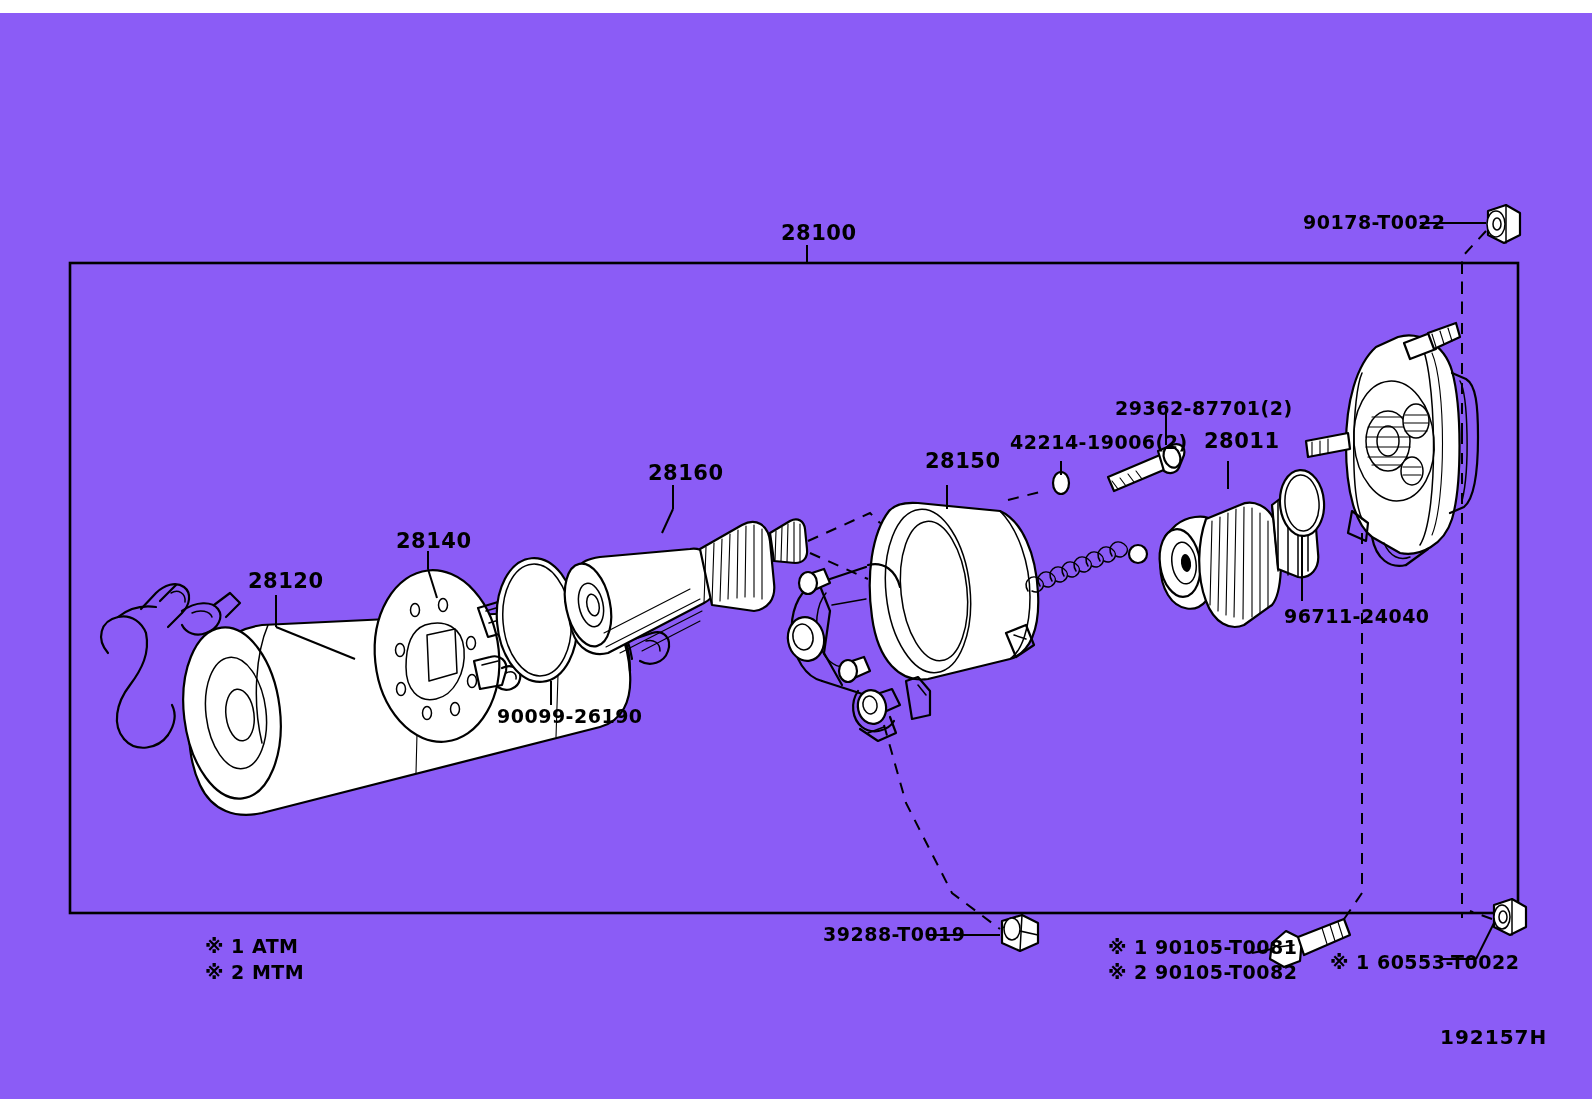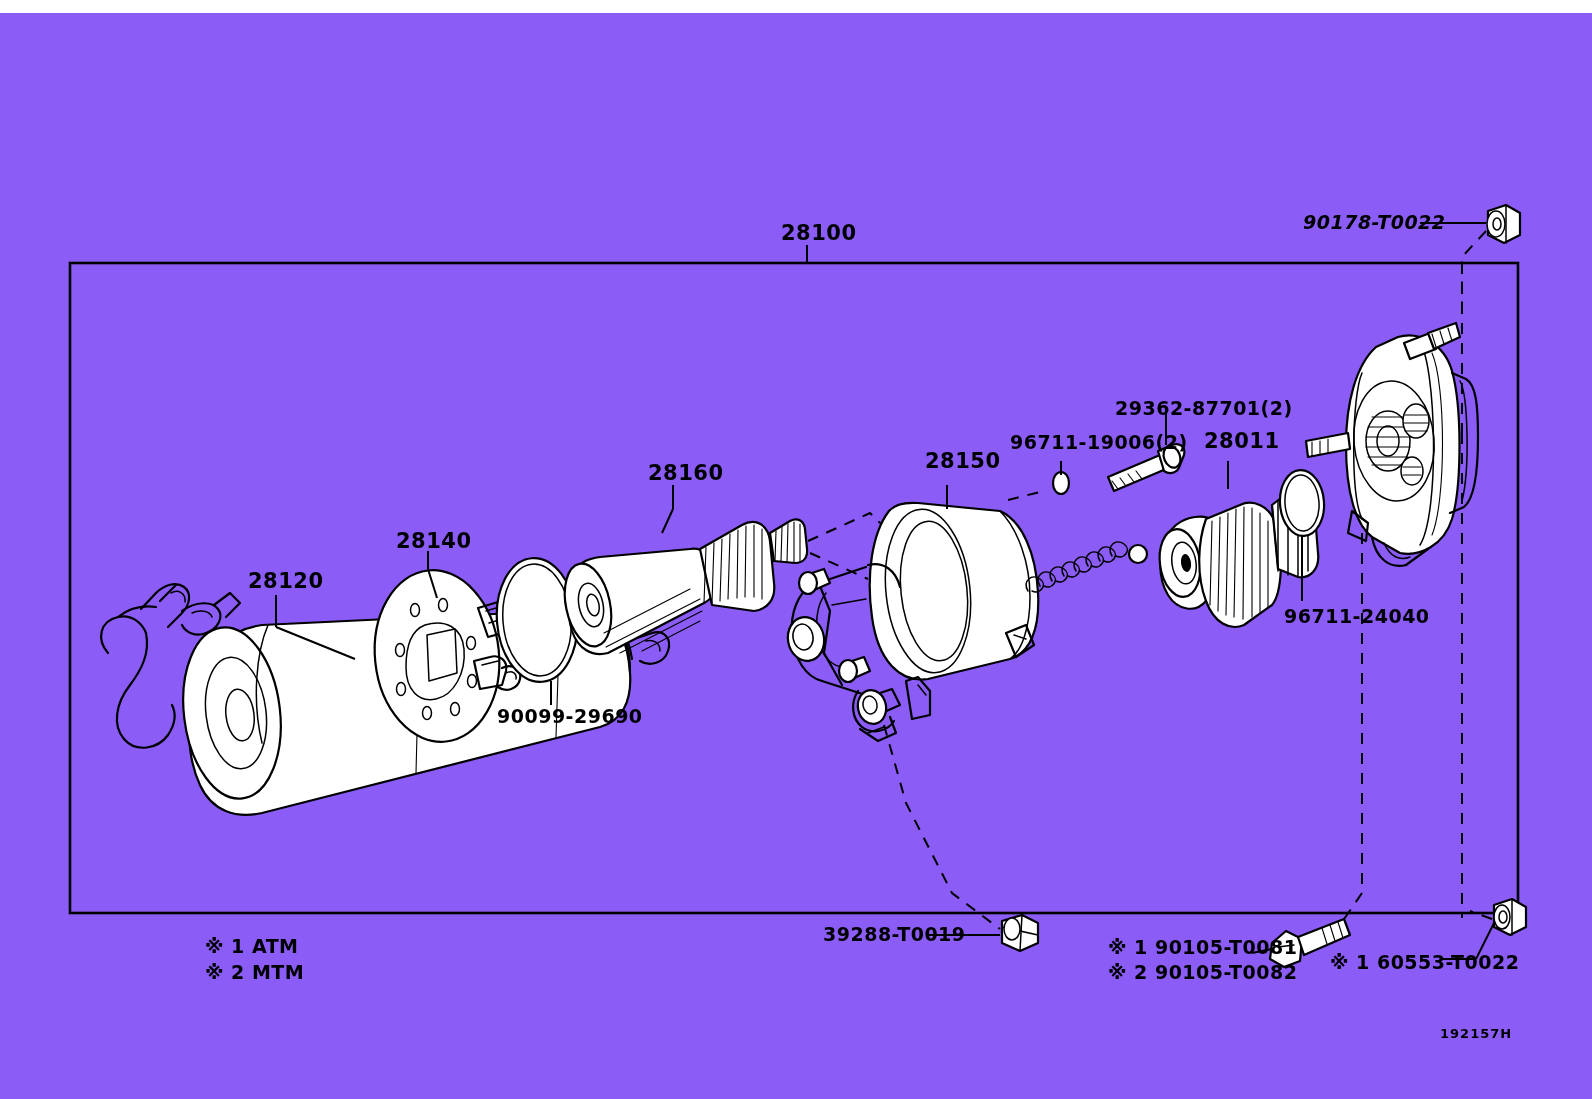--- a/index.html
+++ b/index.html
@@ -38,21 +38,21 @@
   .lbl-part {
     font-size: 21px;
   }
   .lbl-small {
     font-size: 19px;
   }
   .lbl-note {
     font-size: 19px;
   }
   .lbl-id {
-    font-size: 13px;
+    font-size: 20px;
     font-weight: bold;
     letter-spacing: 1px;
   }
 </style>
 </head>
 <body>
 
 <div id="stage">
 
   <svg id="artboard" viewBox="0 0 1592 1099" xmlns="http://www.w3.org/2000/svg">
@@ -455,35 +455,35 @@
     </g>
 
   </svg>
 
   <div class="lbl lbl-part" style="left:781px; top:210px;">28100</div>
 
   <div class="lbl lbl-part" style="left:248px; top:558px;">28120</div>
 
   <div class="lbl lbl-part" style="left:396px; top:518px;">28140</div>
 
-  <div class="lbl lbl-small" style="left:497px; top:694px;">90099-29690</div>
+  <div class="lbl lbl-small" style="left:497px; top:694px;">90099-26190</div>
 
   <div class="lbl lbl-part" style="left:648px; top:450px;">28160</div>
 
   <div class="lbl lbl-part" style="left:925px; top:438px;">28150</div>
 
-  <div class="lbl lbl-small" style="left:1010px; top:420px;">96711-19006(2)</div>
+  <div class="lbl lbl-small" style="left:1010px; top:420px;">42214-19006(2)</div>
 
   <div class="lbl lbl-small" style="left:1115px; top:386px;text-align:center;">29362-87701(2)</div>
 
   <div class="lbl lbl-part" style="left:1204px; top:418px;">28011</div>
 
   <div class="lbl lbl-small" style="left:1253px; top:594px;padding-left:31px;">96711-24040</div>
 
-  <div class="lbl lbl-small" style="left:1303px; top:200px;font-style:italic;">90178-T0022</div>
+  <div class="lbl lbl-small" style="left:1303px; top:200px;">90178-T0022</div>
 
   <div class="lbl lbl-small" style="left:823px; top:912px;">39288-T0019</div>
 
   <div class="lbl lbl-note" style="left:1108px; top:925px;">※ 1 90105-T0081</div>
 
   <div class="lbl lbl-note" style="left:1108px; top:950px;">※ 2 90105-T0082</div>
 
   <div class="lbl lbl-note" style="left:1330px; top:940px;">※ 1 60553-T0022</div>
 
   <div class="lbl lbl-note" style="left:205px; top:924px;">※ 1   ATM</div>

